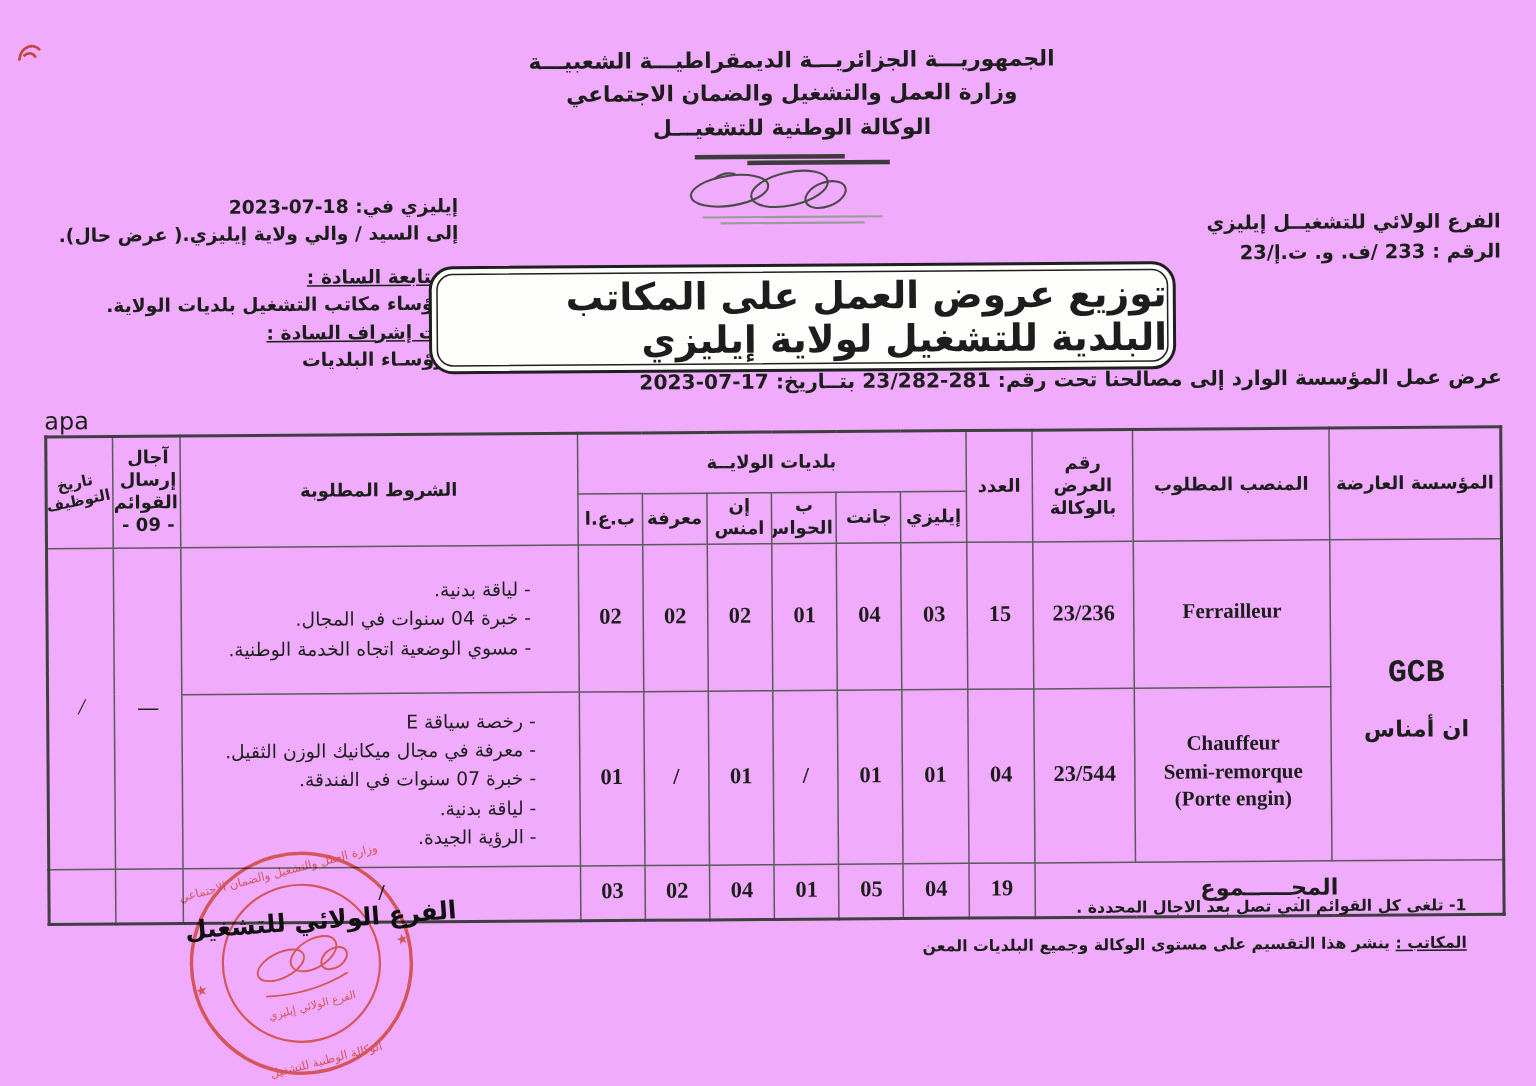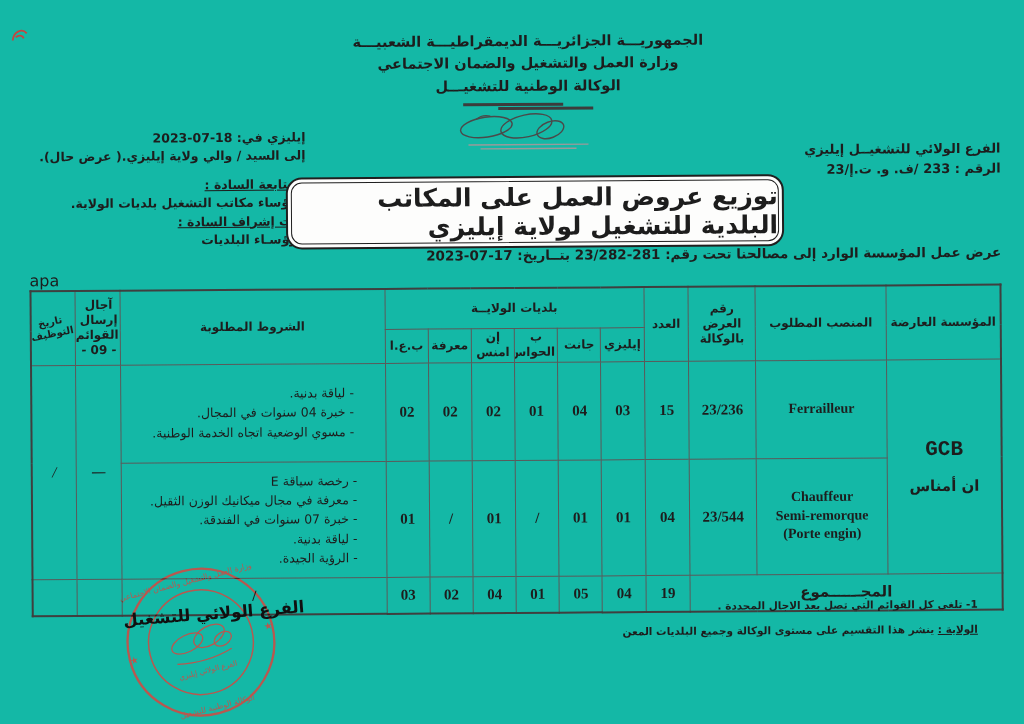--- a/index.html
+++ b/index.html
@@ -1,17 +1,17 @@
 <!DOCTYPE html>
 <html lang="ar"><head>
 <meta charset="utf-8">
 <style>
   html,body{margin:0;padding:0;}
   body{width:1024px;height:724px;overflow:hidden;background:#e9e9e7;}
-  .page{position:relative;width:1024px;height:724px;background:#14b8a6;
+  .page{position:relative;width:1024px;height:724px;background:#f0abfc;
         font-family:"DejaVu Sans",sans-serif;color:#1d1d1d;}
   .doc{position:absolute;inset:0;transform:rotate(-0.4deg);transform-origin:50% 50%;}
   .pre{white-space:pre-line;}
   .ltr{direction:ltr;unicode-bidi:embed;}
   .ul{text-decoration:underline;}
 
   
   .gov-header{position:absolute;left:300px;top:30px;width:460px;text-align:center;
               font-size:14.5px;font-weight:bold;line-height:1.55;}
   .gov-logo{display:block;margin:4px auto 0;}
@@ -241,21 +241,21 @@
         <td class="num">/</td>
         <td></td>
         <td></td>
       </tr>
     </tbody>
    </table>
   </div>
 
   <div class="footnote1">1- تلغى كل القوائم التي تصل بعد الاجال المحددة .</div>
   <div class="footnote2">
-    <span class="ul">الولاية :</span>
+    <span class="ul">المكاتب :</span>
     <span>ينشر هذا التقسيم على مستوى الوكالة وجميع البلديات المعن</span>
   </div>
 
   <div class="stamp-area">
     <svg class="stamp-svg" width="178" height="168" viewBox="0 0 170 160">
       <g transform="rotate(-14 85 80)">
         <g fill="none" stroke="#cf4a43" stroke-width="2">
           <circle cx="85" cy="80" r="70" stroke-width="2.2"></circle>
           <circle cx="85" cy="80" r="50" stroke-width="1.4"></circle>
         </g>

